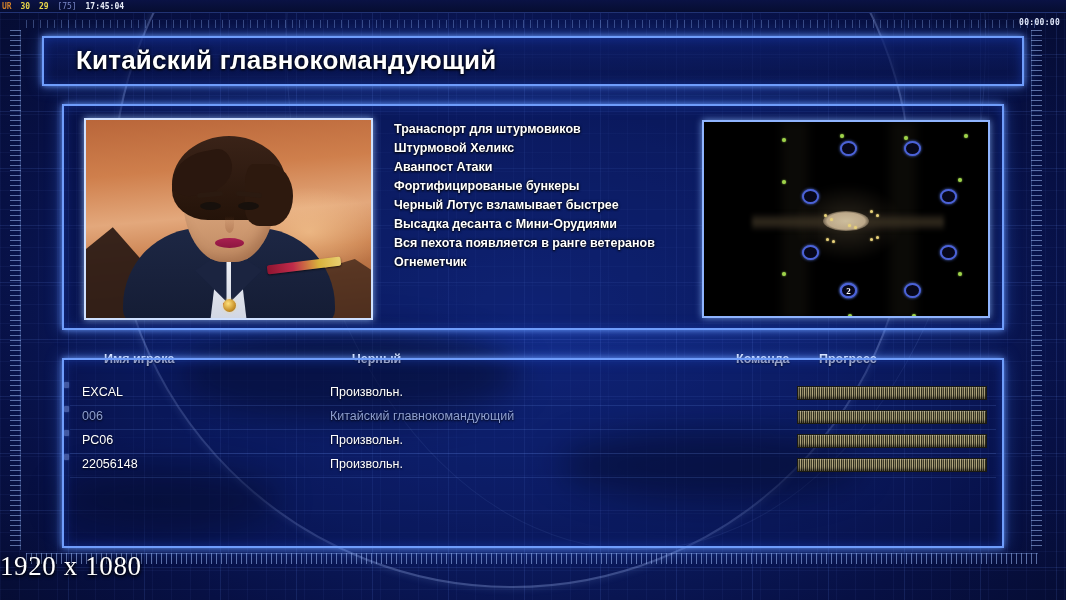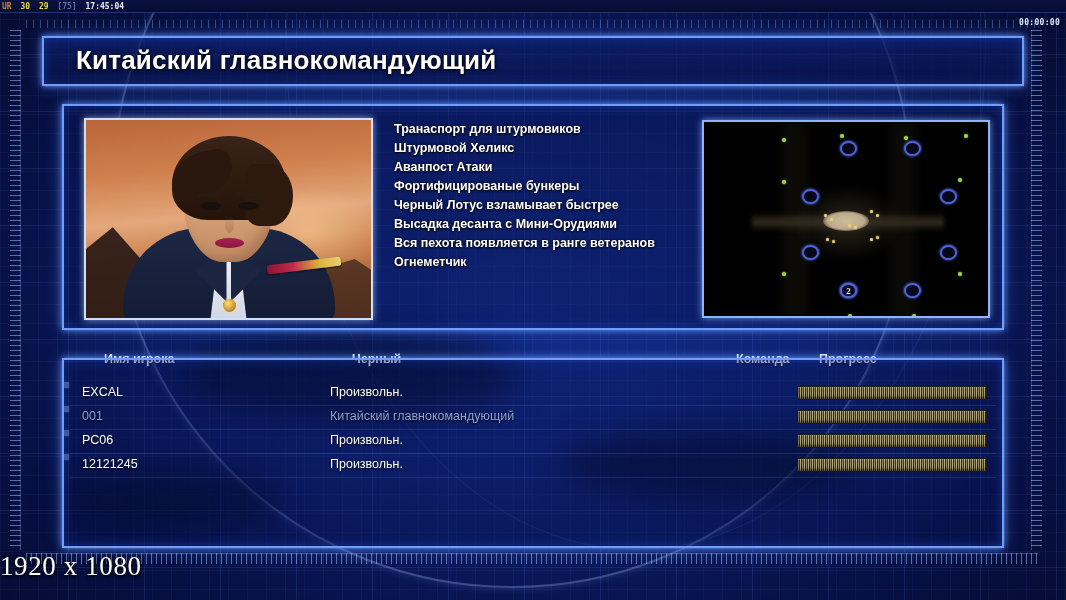--- a/index.html
+++ b/index.html
@@ -411,35 +411,35 @@
   <div class="panel panel-list">
     <div class="rows" id="player-rows">
         <div class="row">
           <div class="cell c-name">EXCAL</div>
           <div class="cell c-army">Произвольн.</div>
           <div class="c-team"></div>
           <div class="c-prog"></div>
           <div class="row-sep"></div>
         </div>
         <div class="row dim">
-          <div class="cell c-name">001</div>
+          <div class="cell c-name">006</div>
           <div class="cell c-army">Китайский главнокомандующий</div>
           <div class="c-team"></div>
           <div class="c-prog"></div>
           <div class="row-sep"></div>
         </div>
         <div class="row">
           <div class="cell c-name">PC06</div>
           <div class="cell c-army">Произвольн.</div>
           <div class="c-team"></div>
           <div class="c-prog"></div>
           <div class="row-sep"></div>
         </div>
         <div class="row">
-          <div class="cell c-name">12121245</div>
+          <div class="cell c-name">22056148</div>
           <div class="cell c-army">Произвольн.</div>
           <div class="c-team"></div>
           <div class="c-prog"></div>
           <div class="row-sep"></div>
         </div>
       </div>
   </div>
 
   <div class="resolution">1920 x 1080</div>
 

